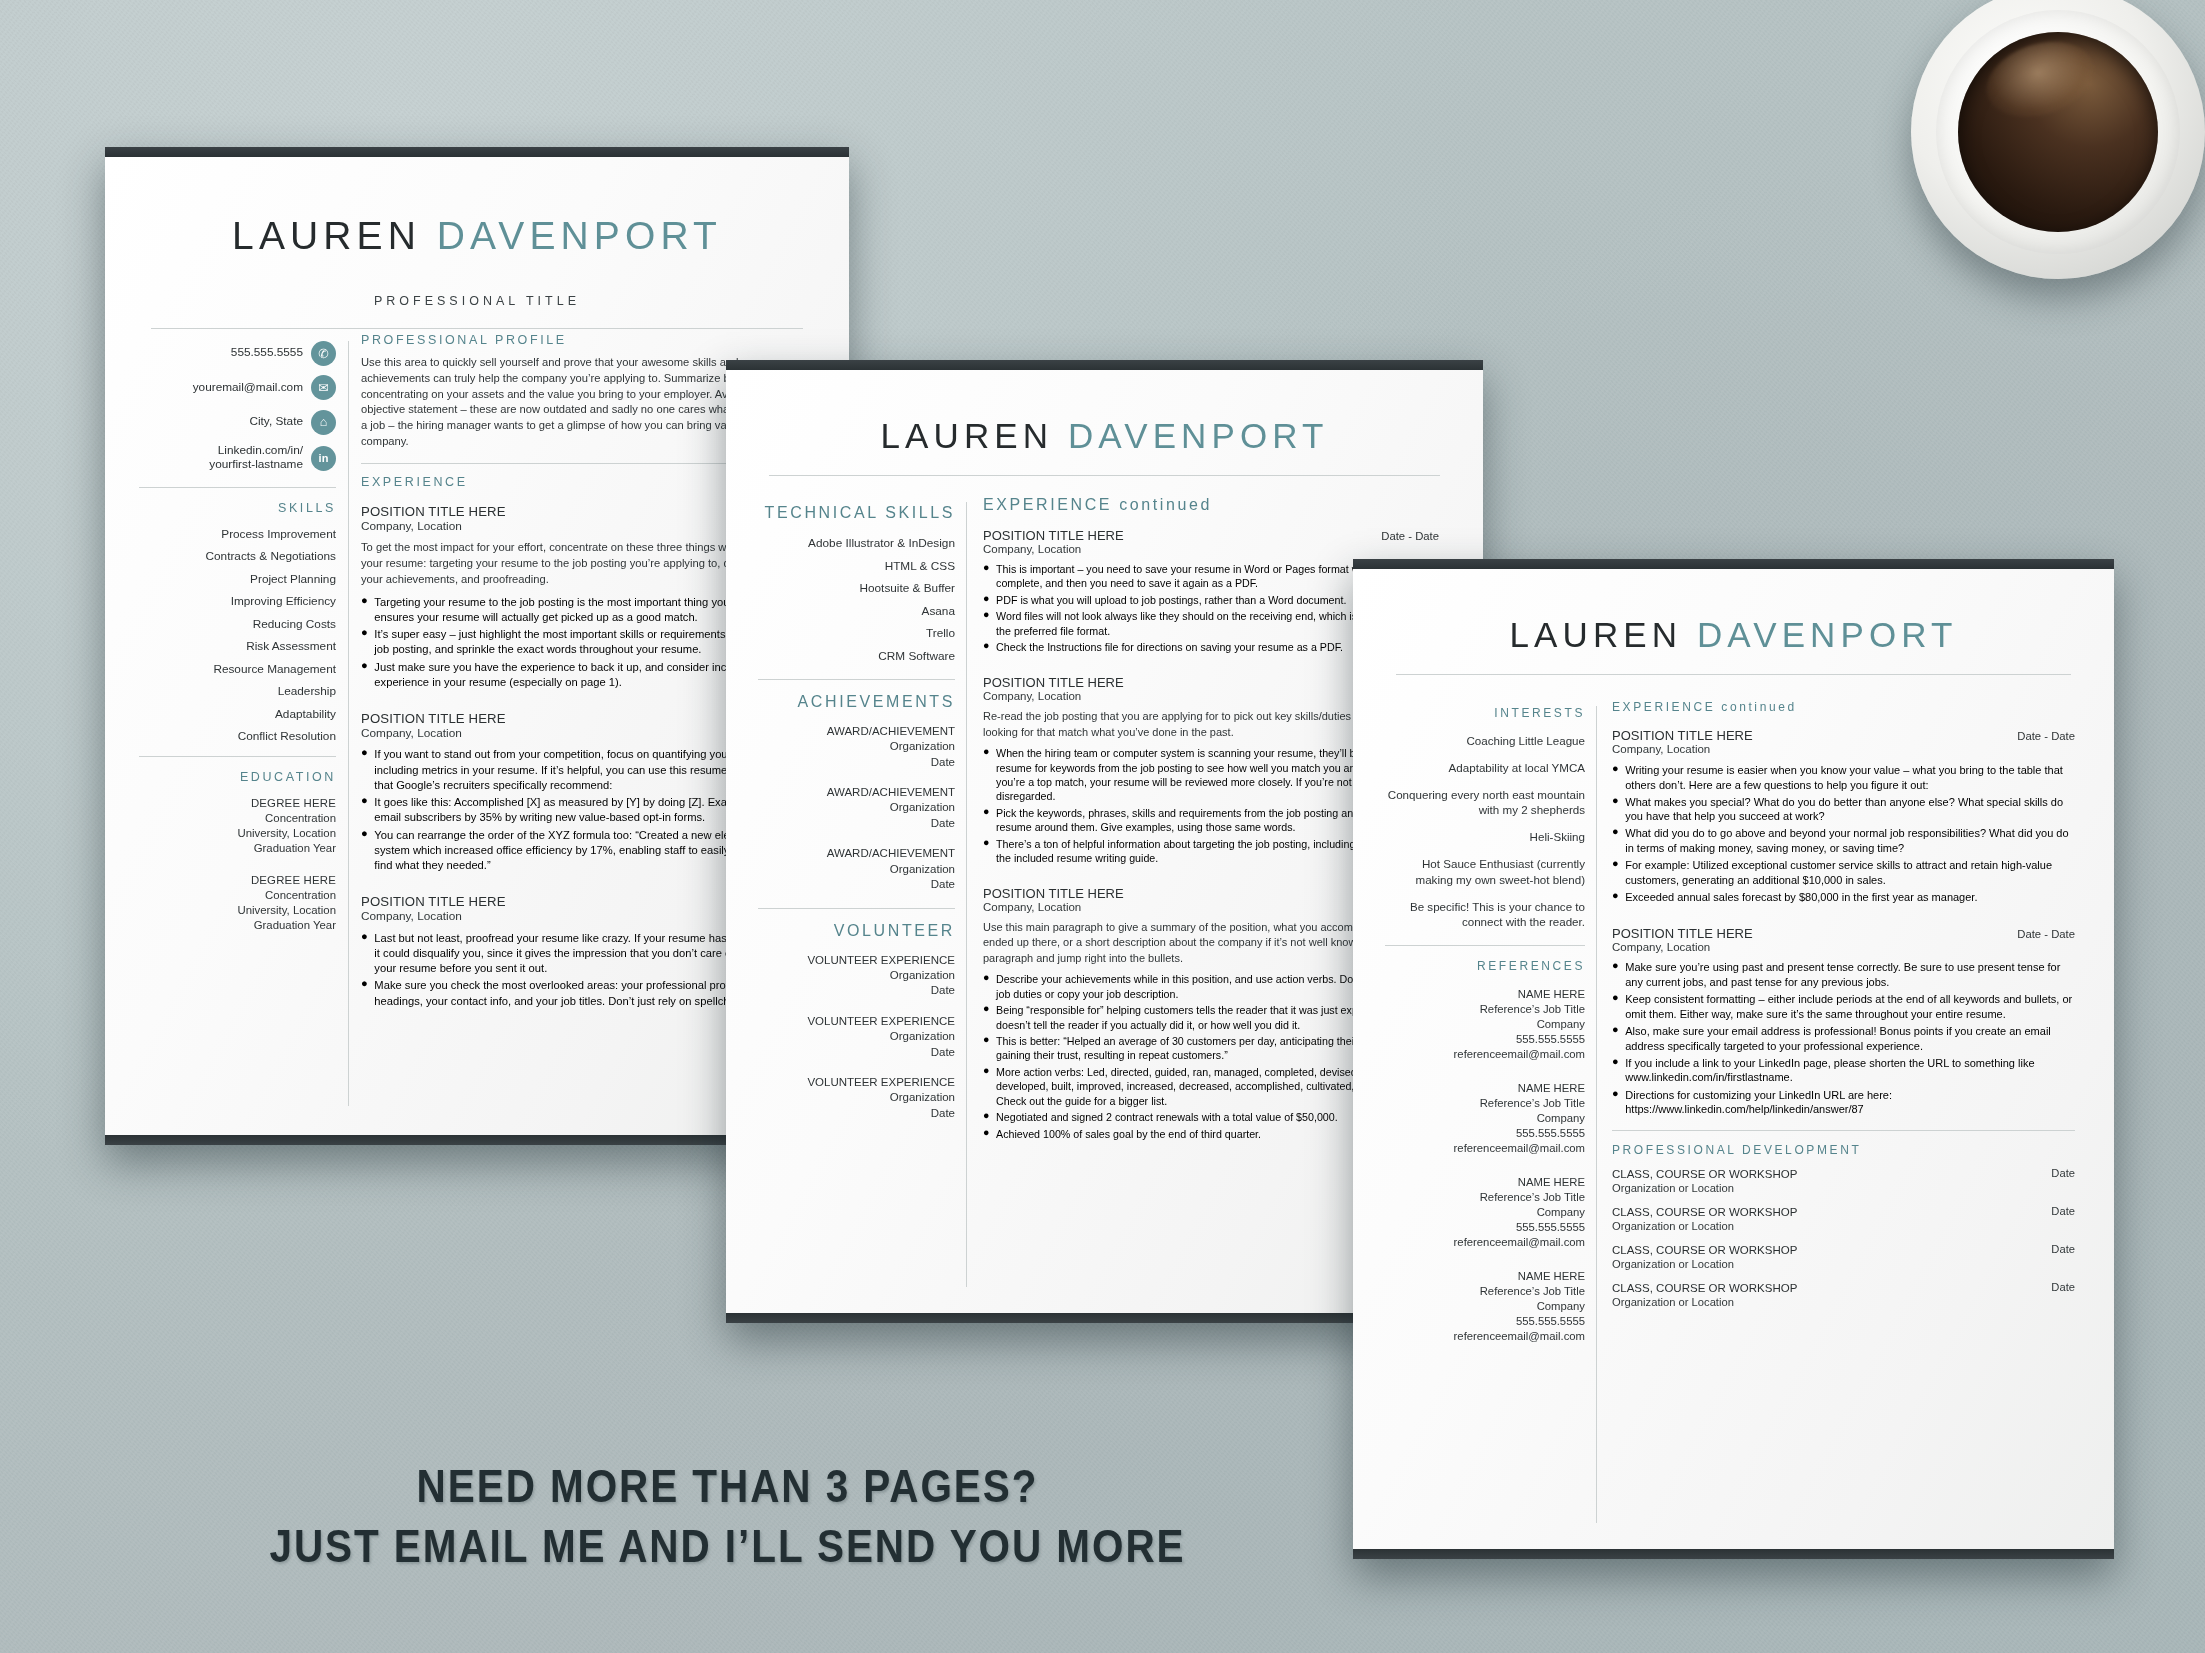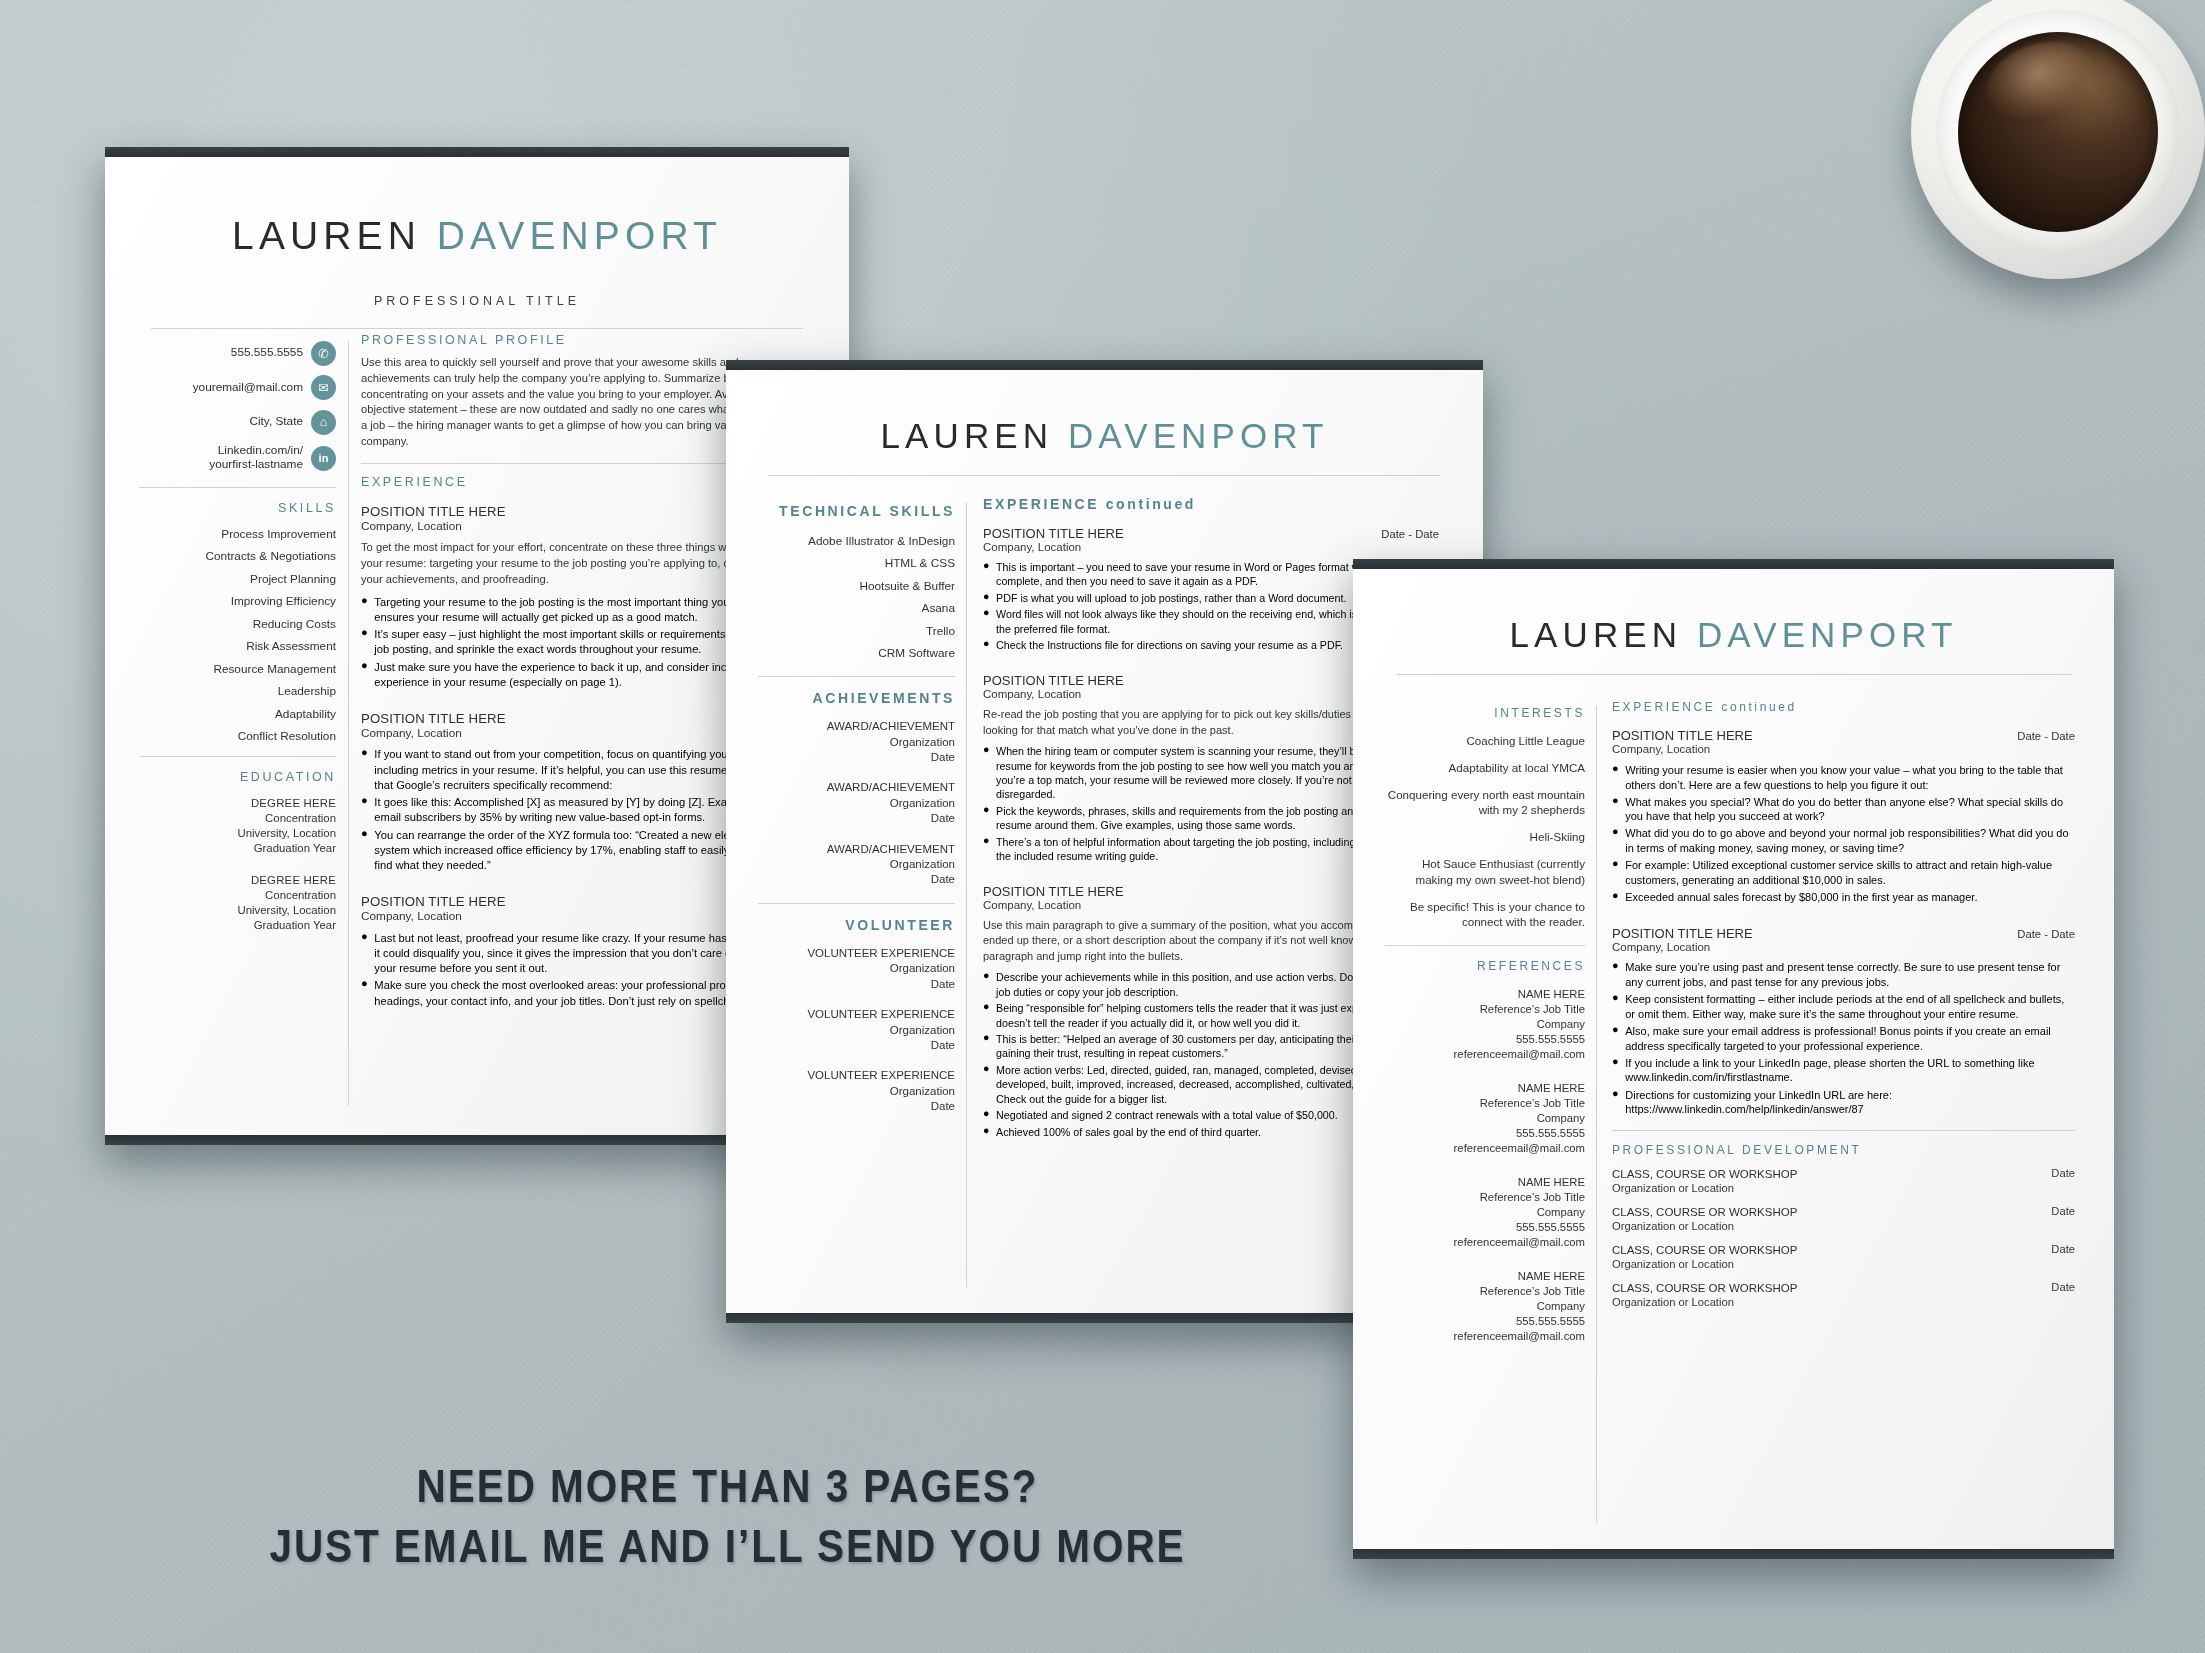--- a/index.html
+++ b/index.html
@@ -112,21 +112,21 @@
   #page1 .job{font-size:13.2px;color:#2b3032;letter-spacing:0.1px;}
   #page1 .co{font-size:11.8px;color:#32383a;}
   #page1 .li{font-size:11.2px;line-height:1.36;}
 
   
   #page2 .p2name{font-size:35px;margin-top:46px;}
   #page2 .p2rule{margin:19px 43px 0;}
   #page2 .left{position:absolute;left:32px;top:132px;width:197px;}
   #page2 .right{position:absolute;left:257px;top:126px;width:456px;}
   #page2 .vr{left:240px;top:132px;bottom:26.5px;}
-  #page2 .sect-h{font-size:14px;font-weight:bold;}
+  #page2 .sect-h{font-size:16px;}
   #page2 .tskill{text-align:right;font-size:11.8px;color:#2f3436;margin-bottom:8.5px;}
   #page2 .blk{text-align:right;font-size:11.5px;color:#2f3436;line-height:1.33;margin-bottom:15.4px;}
   #page2 .body{font-size:11px;line-height:1.38;}
   #page2 .job{font-size:13px;color:#2b3032;}
   #page2 .co{font-size:11.5px;color:#32383a;}
   #page2 .li{font-size:10.7px;line-height:1.34;}
   #page2 .date{font-size:11.3px;color:#2f3436;}
 
   
   #page3 .p3name{font-size:35px;margin-top:46px;}
@@ -551,21 +551,21 @@
                   </div>
                   <div class="date">Date - Date</div>
                 </div>
                 <div style="margin-top: 7.4px;">
                   <div class="li ">
                     <span class="bul">●</span>
                     <span>Make sure you’re using past and present tense correctly. Be sure to use present tense for any current jobs, and past tense for any previous jobs.</span>
                   </div>
                   <div class="li ">
                     <span class="bul">●</span>
-                    <span>Keep consistent formatting – either include periods at the end of all spellcheck and bullets, or omit them.  Either way, make sure it’s the same throughout your entire resume.</span>
+                    <span>Keep consistent formatting – either include periods at the end of all keywords and bullets, or omit them.  Either way, make sure it’s the same throughout your entire resume.</span>
                   </div>
                   <div class="li ">
                     <span class="bul">●</span>
                     <span>Also, make sure your email address is professional!  Bonus points if you create an email address specifically targeted to your professional experience.</span>
                   </div>
                   <div class="li ">
                     <span class="bul">●</span>
                     <span>If you include a link to your LinkedIn page, please shorten the URL to something like www.linkedin.com/in/firstlastname.</span>
                   </div>
                   <div class="li ">

